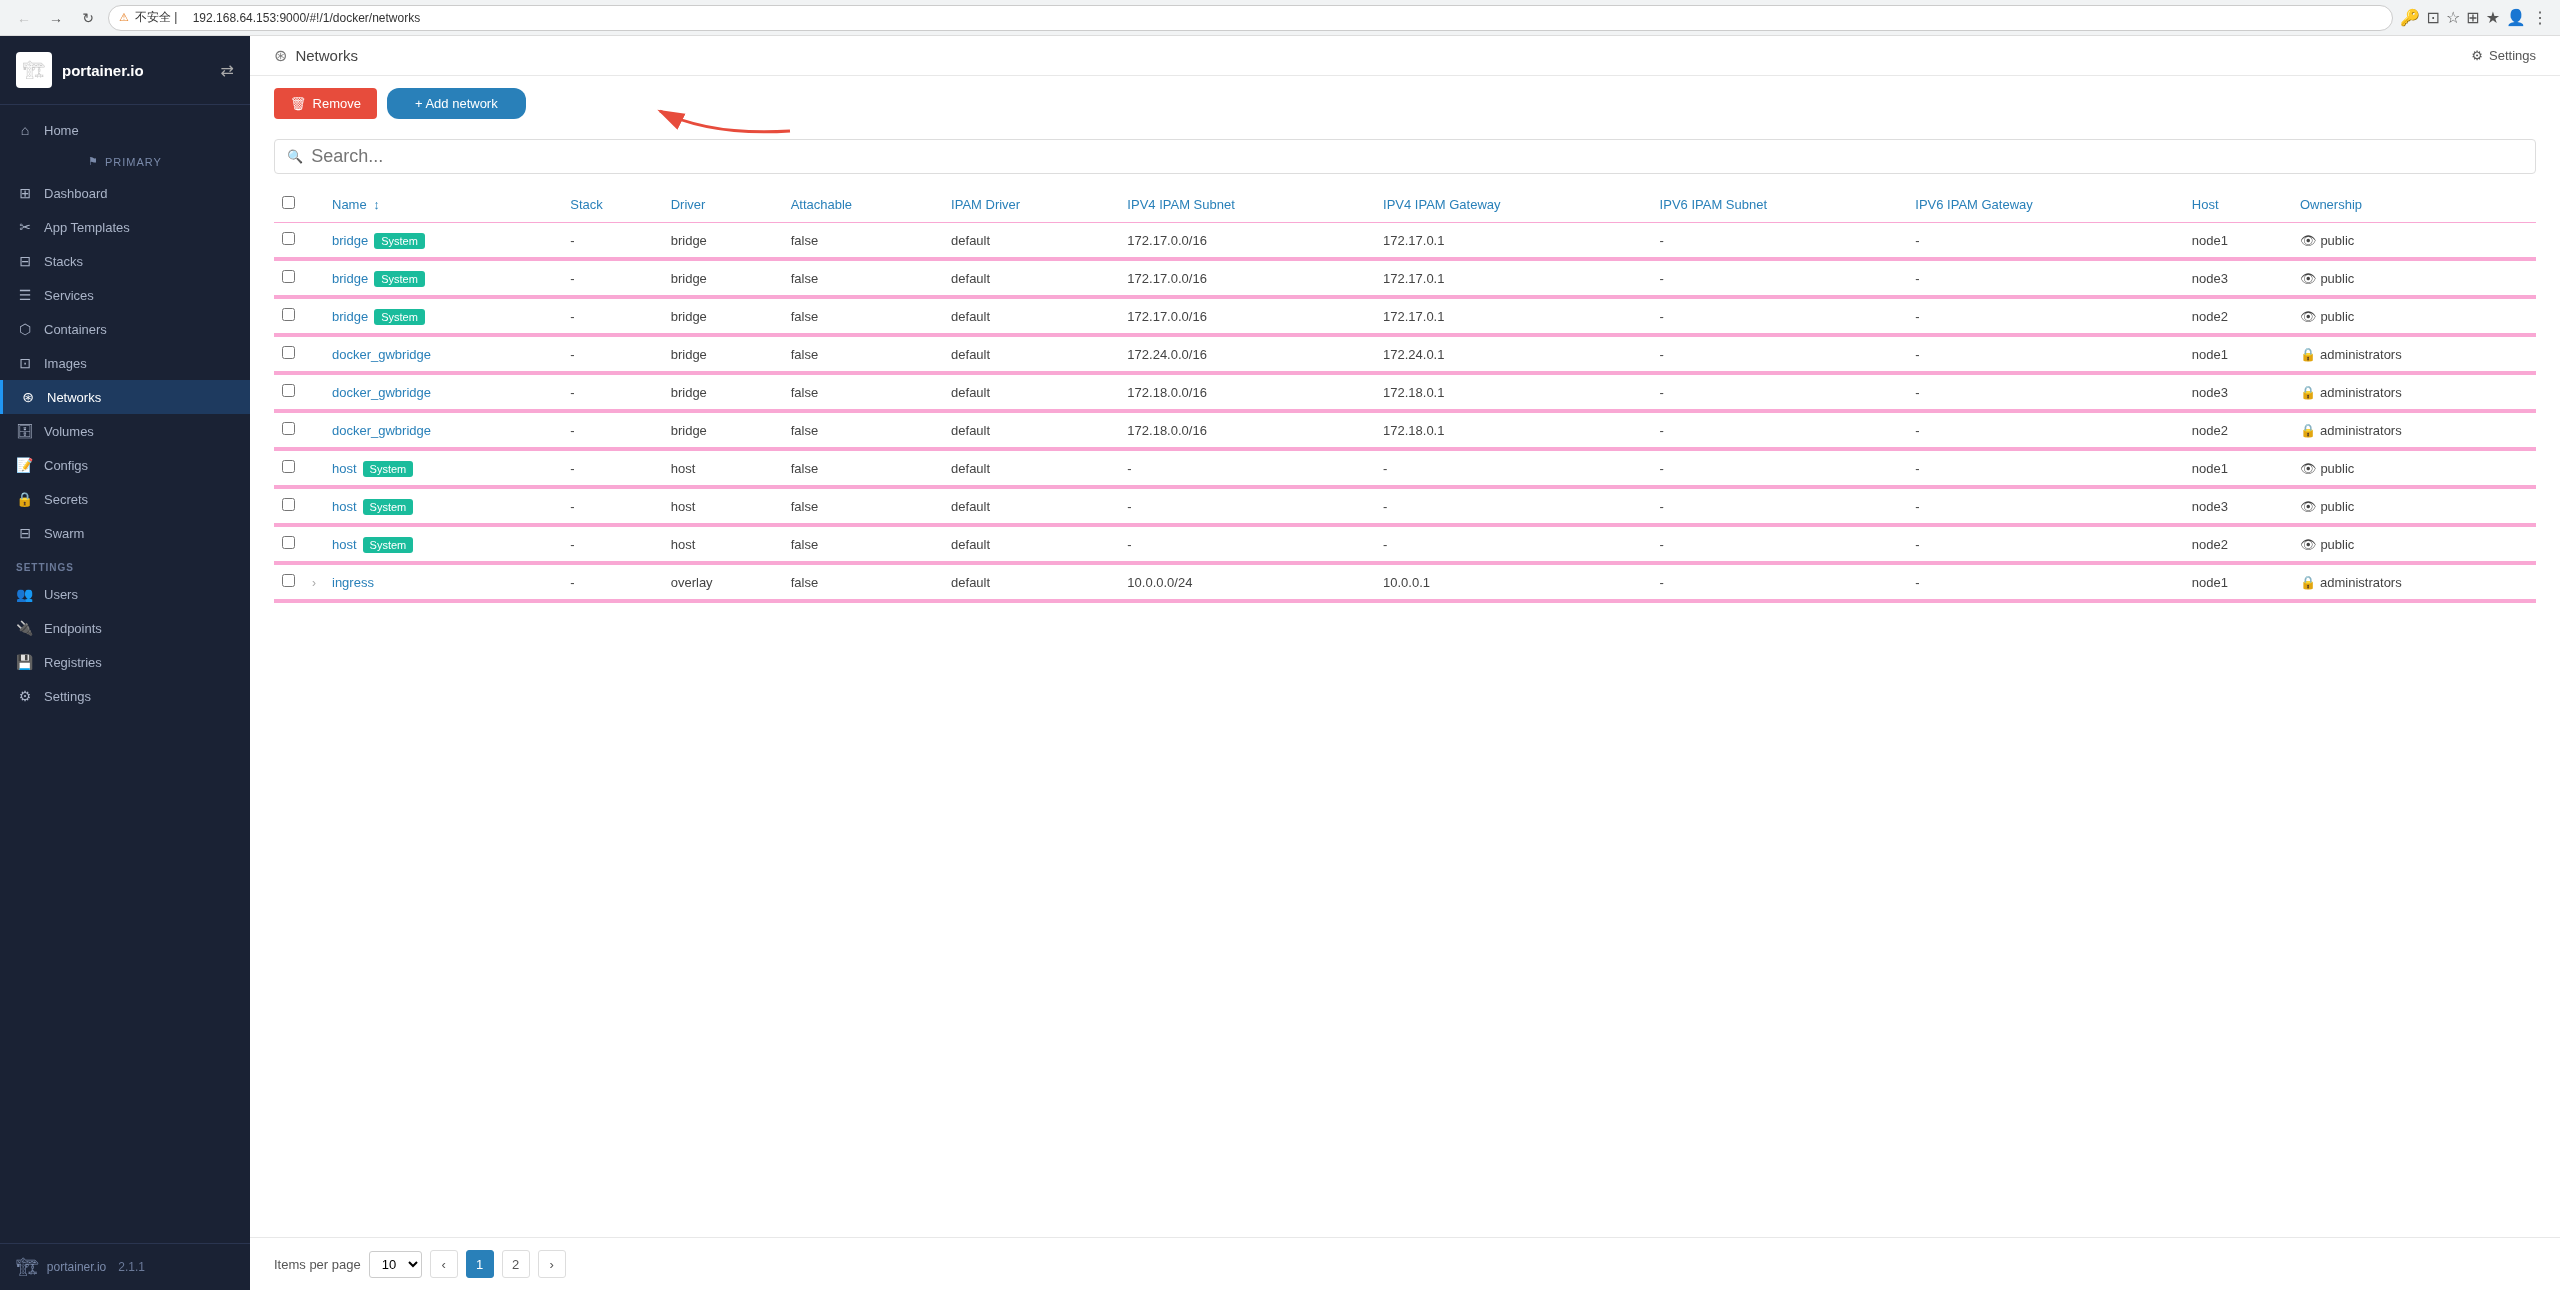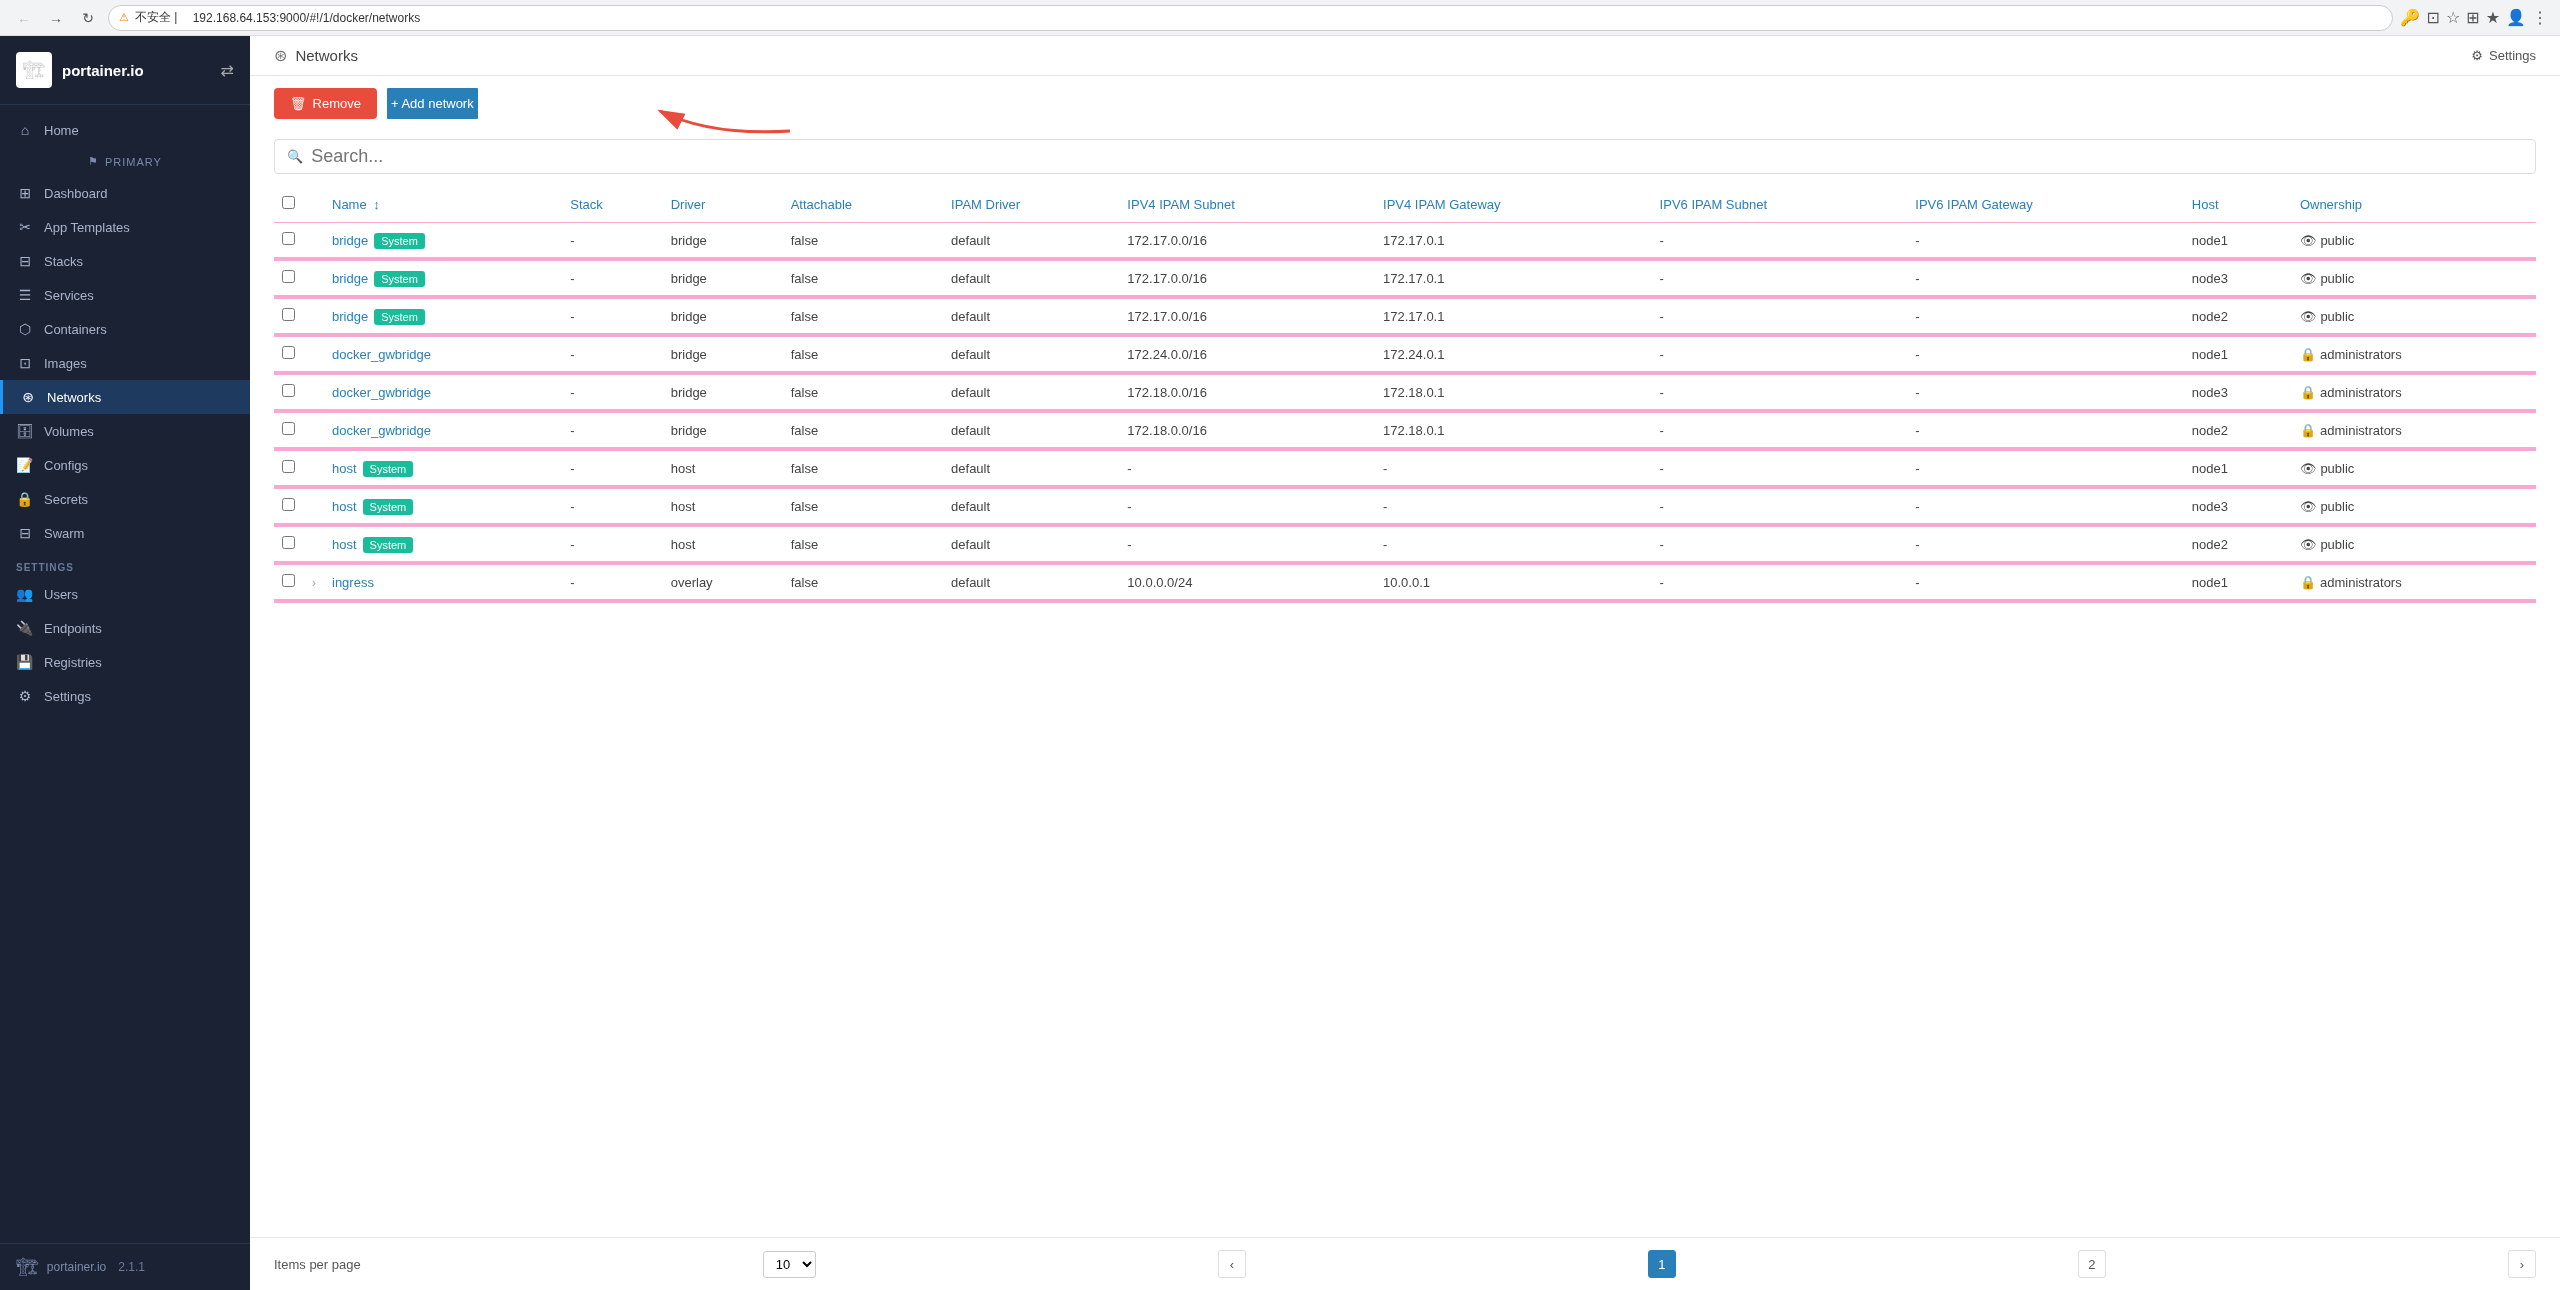--- a/index.html
+++ b/index.html
@@ -167,22 +167,22 @@
       padding: 8px 16px;
       border-radius: 4px;
       cursor: pointer;
       font-size: 13px;
       display: flex; align-items: center; gap: 6px;
     }
     .btn-add {
       background: #2980b9;
       color: #fff;
       border: none;
-      padding: 8px 4px;
-      border-radius: 1px;
+      padding: 8px 28px;
+      border-radius: 12px;
       cursor: pointer;
       font-size: 13px;
       display: flex; align-items: center; gap: 6px;
     }
 
     
     .search-bar {
       padding: 8px 24px 12px;
       flex-shrink: 0;
       background: #fff;
@@ -257,21 +257,21 @@
     .ownership-admin {
       display: flex; align-items: center; gap: 4px; color: #444;
     }
     .eye-icon { font-size: 13px; }
 
     
     .pagination-bar {
       padding: 12px 24px;
       display: flex;
       align-items: center;
-      justify-content: space-between;
+      justify-content: flex-start;
       gap: 8px;
       border-top: 1px solid #e8e8e8;
       flex-shrink: 0;
       background: #fff;
     }
     .items-per-page-label { color: #555; font-size: 13px; }
     .items-per-page-select {
       border: 1px solid #ccc;
       border-radius: 3px;
       padding: 4px 8px;

